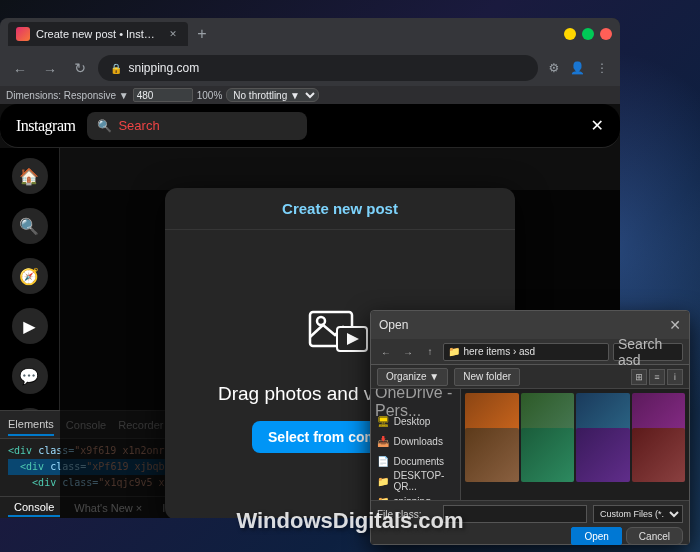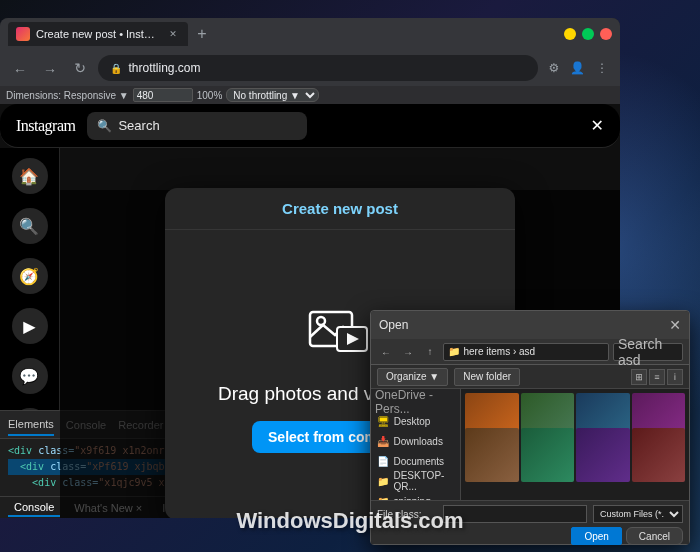--- a/index.html
+++ b/index.html
@@ -244,21 +244,21 @@
       align-items: center;
       padding: 0 10px;
       gap: 6px;
       width: 220px;
     }
     .ig-search-icon {
       color: #737373;
       font-size: 12px;
     }
     .ig-search-text {
-      color: #e5e5e5;
+      color: #ef4444;
       font-size: 13px;
     }
     .ig-close {
       margin-left: auto;
       color: #fff;
       cursor: pointer;
       font-size: 16px;
     }
 
     
@@ -590,21 +590,21 @@
       gap: 4px;
       font-size: 10px;
       color: #d4d4d4;
       cursor: pointer;
     }
     .fd-sidebar-section {
       height: 18px;
       display: flex;
       align-items: center;
       padding: 0 4px;
-      font-size: 12px;
+      font-size: 16px;
       color: #9d9d9d;
     }
     .fd-sidebar-icon {
       font-size: 10px;
       color: #ffd700;
     }
     .fd-main {
       flex: 1;
       background: #1e1e1e;
       display: grid;
@@ -732,21 +732,21 @@
       <div class="win-btn win-btn-close"></div>
     </div>
   </div>
 
   <div class="address-bar">
     <div class="nav-btn">←</div>
     <div class="nav-btn">→</div>
     <div class="nav-btn">↻</div>
     <div class="url-bar">
       <span class="url-secure">🔒</span>
-      <span class="url-text">throttling.com</span>
+      <span class="url-text">snipping.com</span>
     </div>
     <div class="toolbar-icons">
       <div class="toolbar-icon">⚙</div>
       <div class="toolbar-icon">👤</div>
       <div class="toolbar-icon">⋮</div>
     </div>
   </div>
 
   <div class="devtools-bar">
     <span class="devtools-label">Dimensions: Responsive ▼</span>

